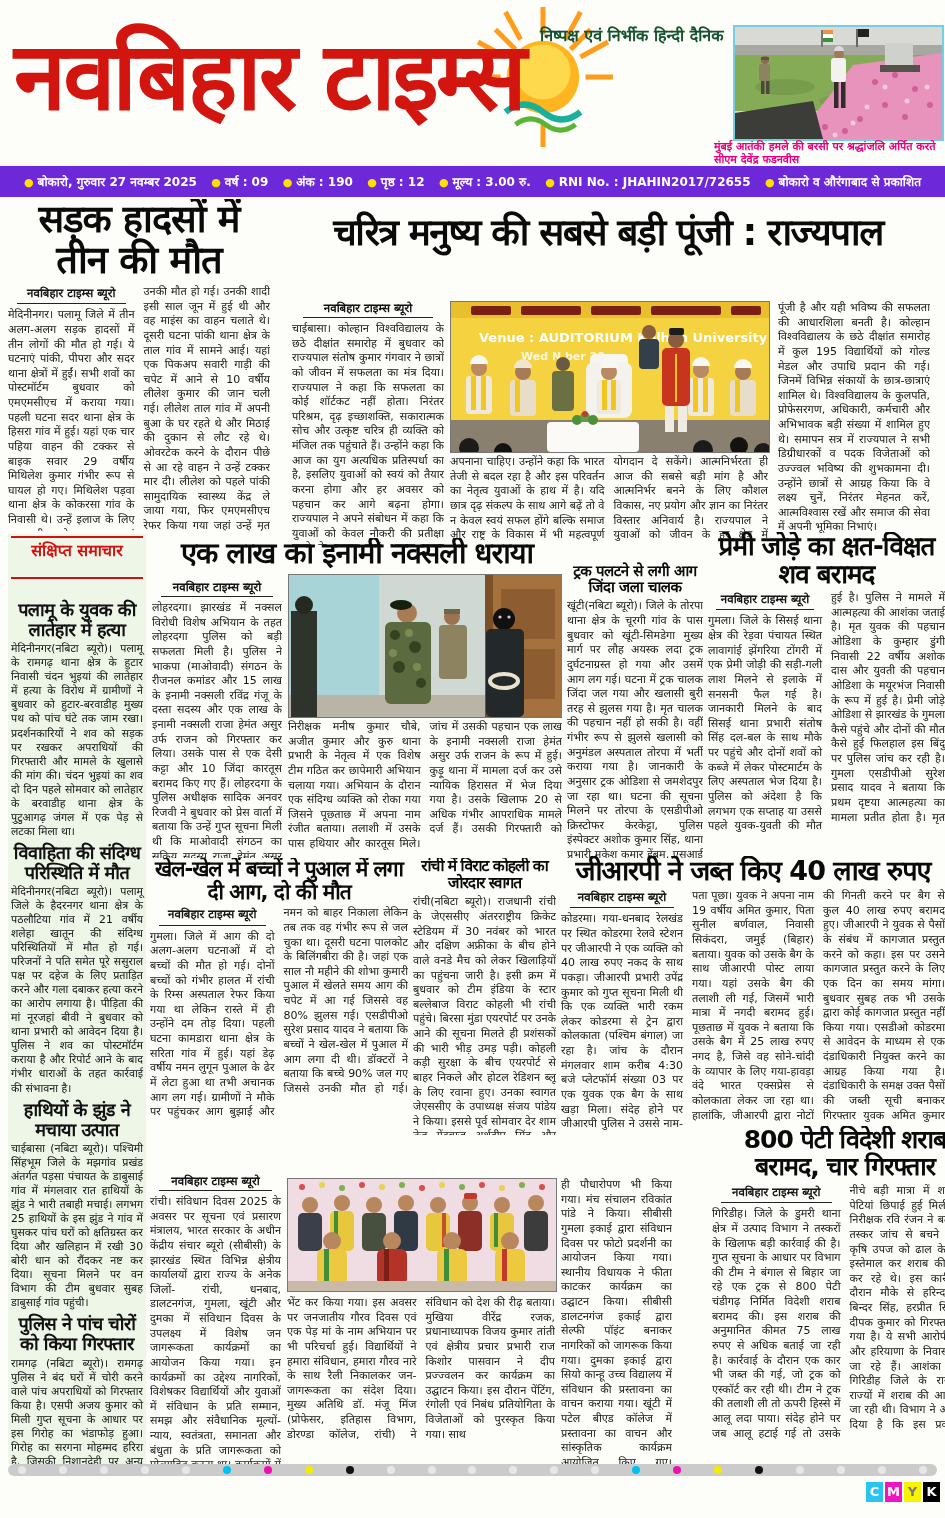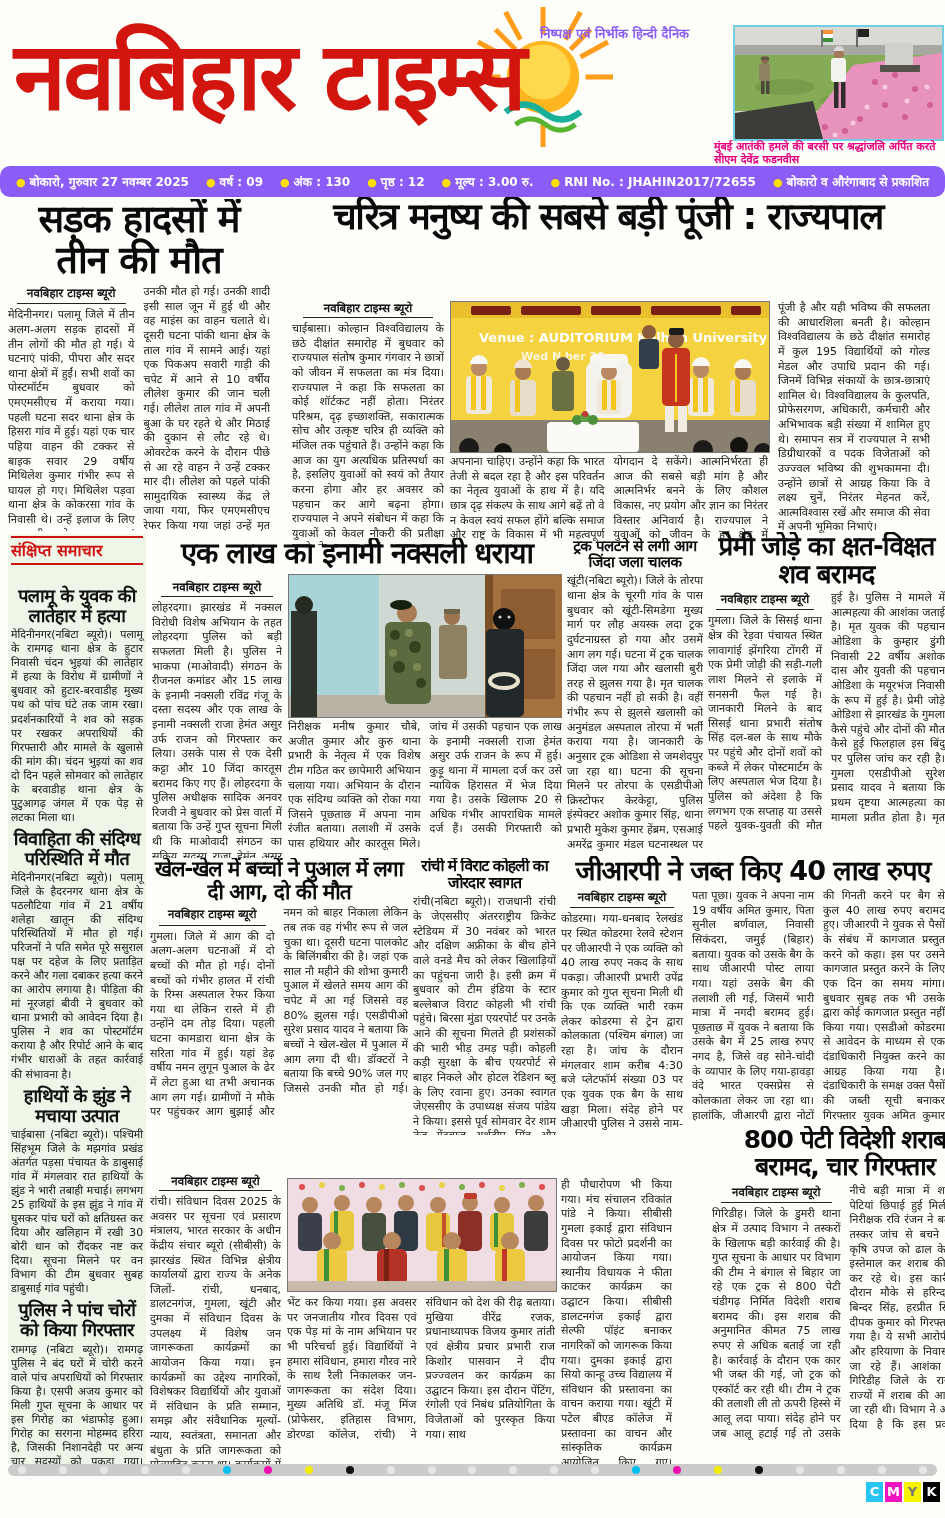--- a/index.html
+++ b/index.html
@@ -2,46 +2,46 @@
 <html><head>
 <meta charset="utf-8">
 <style>
   html,body{margin:0;padding:0;background:#888;}
   .page{position:relative;width:945px;height:1518px;background:#fdfdfa;overflow:hidden;
         font-family:"DejaVu Sans",sans-serif;color:#111;}
   .abs{position:absolute;}
   
   .mast-title{position:absolute;left:14px;top:18px;width:730px;font-size:94px;font-weight:bold;
       color:#d2150e;letter-spacing:-3px;line-height:1.25;white-space:nowrap;z-index:2;}
-  .tagline{position:absolute;left:540px;top:24px;font-size:13px;font-weight:bold;color:#8b5cf6;z-index:3;}
+  .tagline{position:absolute;left:540px;top:24px;font-size:16px;font-weight:bold;color:#14532d;z-index:3;}
   .sun{position:absolute;left:468px;top:2px;width:150px;height:150px;z-index:1;}
   .head-photo{position:absolute;left:733px;top:25px;width:207px;height:112px;border:2px solid #74cfe4;
       overflow:hidden;background:#d9d9d6;}
   .head-caption{position:absolute;left:714px;top:141px;width:230px;font-size:11px;font-weight:bold;
       color:#e6007e;line-height:1.15;}
   
-  .infobar{position:absolute;left:0;top:166px;width:945px;height:31px;background:#8b5cf6;
-      display:flex;align-items:center;justify-content:space-between;padding:0 16px;box-sizing:border-box;border-radius:10px;}
+  .infobar{position:absolute;left:0;top:166px;width:945px;height:31px;background:#6d28d9;
+      display:flex;align-items:center;justify-content:space-between;padding:0 24px;box-sizing:border-box;}
   .infobar .item{color:#fff;font-weight:bold;font-size:12px;white-space:nowrap;}
   .infobar .dot{color:#ffe000;font-size:11px;margin-right:4px;}
   
   .art{position:absolute;overflow:hidden;}
   .hl{font-weight:bold;color:#0a0a0a;text-align:center;line-height:1.08;letter-spacing:-1px;}
   .byline{font-weight:bold;text-align:center;font-size:11.5px;border-bottom:1.5px solid #222;
       width:86%;margin:1px auto 4px;padding-bottom:2px;white-space:nowrap;overflow:hidden;}
   .body{font-size:11px;line-height:1.33;text-align:justify;color:#151515;overflow:hidden;}
   .cols2{column-count:2;column-gap:9px;}
   .cols3{column-count:3;column-gap:9px;}
   .kicker{color:#cf0a0a;font-weight:bold;font-size:16px;text-align:center;white-space:nowrap;}
   .photo{border:1px solid #777;overflow:hidden;background:#ccc;}
   
   .briefs{position:absolute;left:8px;top:534px;width:138px;height:930px;background:#eef6e7;
       padding:2px 3px;box-sizing:border-box;overflow:hidden;}
-  .briefs-h{color:#cf1212;font-weight:bold;font-size:16px;
-      border-top:2px solid #c11;border-bottom:2.5px solid #c11;padding:1px 0 2px;margin-bottom:21px;}
+  .briefs-h{color:#cf1212;font-weight:bold;font-size:16px;text-align:center;
+      border-top:2px solid #c11;border-bottom:2.5px solid #c11;padding:1px 0 16px;margin-bottom:21px;}
   .brief-hl{font-weight:bold;font-size:18px;line-height:1.12;text-align:center;letter-spacing:-0.5px;margin:4px 0 2px;}
   .brief-body{font-size:10.8px;line-height:1.3;text-align:justify;}
   
   .regbar{position:absolute;left:8px;top:1464px;width:929px;height:12px;background:#cbcbcb;border-radius:6px;
       display:flex;align-items:center;justify-content:space-between;padding:0 10px;box-sizing:border-box;}
   .regdot{width:8px;height:8px;border-radius:50%;background:#e7e7e7;}
   .regdot.c{background:#00c0ef}.regdot.m{background:#ec0fb0}.regdot.y{background:#f2ec00}.regdot.k{background:#111}
   .cmyk{position:absolute;left:866px;top:1482px;display:flex;gap:2px;}
   .cmyk span{display:inline-block;width:17px;height:20px;text-align:center;font-weight:bold;
       font-size:13px;line-height:20px;color:#fff;}
@@ -123,37 +123,37 @@
         <rect x="99" y="55" width="4.5" height="26" fill="#2e2d2b"></rect>
           <rect x="106" y="55" width="4.5" height="26" fill="#2e2d2b"></rect>
       </svg>
     </div>
     <div class="head-caption">मुंबई आतंकी हमले की बरसी पर श्रद्धांजलि अर्पित करते सीएम देवेंद्र फडनवीस</div>
   </div>
 
   <div class="infobar">
     <span class="item"><span class="dot">●</span><span>बोकारो, गुरुवार 27 नवम्बर 2025</span></span>
     <span class="item"><span class="dot">●</span><span>वर्ष : 09</span></span>
-    <span class="item"><span class="dot">●</span><span>अंक : 130</span></span>
+    <span class="item"><span class="dot">●</span><span>अंक : 190</span></span>
     <span class="item"><span class="dot">●</span><span>पृष्ठ : 12</span></span>
     <span class="item"><span class="dot">●</span><span>मूल्य : 3.00 रु.</span></span>
     <span class="item"><span class="dot">●</span><span>RNI No. : JHAHIN2017/72655</span></span>
     <span class="item"><span class="dot">●</span><span>बोकारो व औरंगाबाद से प्रकाशित</span></span>
   </div>
 
   <div class="art" style="left:8px;top:199px;width:262px;height:332px;">
     <div class="hl" style="font-size:38px;">सड़क हादसों में तीन की मौत</div>
     <div class="body cols2" style="height:262px;margin-top:4px;">
       <div class="byline">नवबिहार टाइम्स ब्यूरो</div>
       <span>मेदिनीनगर। पलामू जिले में तीन अलग-अलग सड़क हादसों में तीन लोगों की मौत हो गई। ये घटनाएं पांकी, पीपरा और सदर थाना क्षेत्रों में हुईं। सभी शवों का पोस्टमॉर्टम बुधवार को एमएमसीएच में कराया गया। पहली घटना सदर थाना क्षेत्र के हिसरा गांव में हुई। यहां एक चार पहिया वाहन की टक्कर से बाइक सवार 29 वर्षीय मिथिलेश कुमार गंभीर रूप से घायल हो गए। मिथिलेश पड़वा थाना क्षेत्र के कोकरसा गांव के निवासी थे। उन्हें इलाज के लिए एमएमसीएच ले जाया गया जहां उनकी मौत हो गई। उनकी शादी इसी साल जून में हुई थी और वह माइंस का वाहन चलाते थे। दूसरी घटना पांकी थाना क्षेत्र के ताल गांव में सामने आई। यहां एक पिकअप सवारी गाड़ी की चपेट में आने से 10 वर्षीय लीलेश कुमार की जान चली गई। लीलेश ताल गांव में अपनी बुआ के घर रहते थे और मिठाई की दुकान से लौट रहे थे। ओवरटेक करने के दौरान पीछे से आ रहे वाहन ने उन्हें टक्कर मार दी। लीलेश को पहले पांकी सामुदायिक स्वास्थ्य केंद्र ले जाया गया, फिर एमएमसीएच रेफर किया गया जहां उन्हें मृत घोषित कर दिया गया। वहीं, तीसरी दुर्घटना पीपरा थाना क्षेत्र के दुबटिया मोड़ पर हुई। यहां एक वाहन की टक्कर से 52 वर्षीय मजदूर उदेश राम की मौत हो गई। उदेश गहीरा पीपरा के निवासी थे और हरिहरगंज बाजार से लौट रहे थे। गंभीर हालत में उन्हें हरिहरगंज सामुदायिक स्वास्थ्य केंद्र ले जाया गया जहां से औरंगाबाद रेफर कर दिया गया। कुछ देर बाद उनकी मौत हो गई।</span>
     </div>
   </div>
 
   <div class="art" style="left:278px;top:197px;width:660px;height:348px;">
-    <div class="hl" style="font-size:37px;letter-spacing:-1.5px;white-space:nowrap;margin-top:0;">चरित्र मनुष्य की सबसे बड़ी पूंजी : राज्यपाल</div>
+    <div class="hl" style="font-size:37px;letter-spacing:-1.5px;white-space:nowrap;margin-top:16px;">चरित्र मनुष्य की सबसे बड़ी पूंजी : राज्यपाल</div>
     <div class="abs" style="left:14px;top:102px;width:152px;height:246px;">
       <div class="byline">नवबिहार टाइम्स ब्यूरो</div>
       <div class="body" style="height:226px;">चाईबासा। कोल्हान विश्वविद्यालय के छठे दीक्षांत समारोह में बुधवार को राज्यपाल संतोष कुमार गंगवार ने छात्रों को जीवन में सफलता का मंत्र दिया। राज्यपाल ने कहा कि सफलता का कोई शॉर्टकट नहीं होता। निरंतर परिश्रम, दृढ़ इच्छाशक्ति, सकारात्मक सोच और उत्कृष्ट चरित्र ही व्यक्ति को मंजिल तक पहुंचाते हैं। उन्होंने कहा कि आज का युग अत्यधिक प्रतिस्पर्धा का है, इसलिए युवाओं को स्वयं को तैयार करना होगा और हर अवसर को पहचान कर आगे बढ़ना होगा। राज्यपाल ने अपने संबोधन में कहा कि युवाओं को केवल नौकरी की प्रतीक्षा करने के बजाय स्वयं अवसर सृजन करने की क्षमता विकसित करनी चाहिए। आज देश में स्टार्टअप, नवाचार और तकनीकी विकास की अपार संभावनाएं हैं, जिन्हें युवाओं को</div>
     </div>
     <div class="photo abs" style="left:172px;top:104px;width:318px;height:150px;">
       <svg viewBox="0 0 318 150" width="318" height="150">
         <rect x="0" y="0" width="318" height="150" fill="#f5d23f"></rect>
         <rect x="0" y="0" width="318" height="16" fill="#e9bf2e"></rect>
         <g fill="#7a1f14">
             <rect x="20" y="4" width="40" height="9" rx="2"></rect>
@@ -282,21 +282,21 @@
         <circle cx="211" cy="42" r="1.6" fill="#cfcfcf"></circle>
           <circle cx="220" cy="42" r="1.6" fill="#cfcfcf"></circle>
         <rect x="197" y="54" width="38" height="88" rx="5" fill="#23282b"></rect>
         <ellipse cx="215" cy="106" rx="14" ry="7" fill="none" stroke="#e8e2ce" stroke-width="4"></ellipse>
       </svg>
     </div>
     <div class="body cols2 abs" style="left:136px;top:182px;width:274px;height:138px;">निरीक्षक मनीष कुमार चौबे, अजीत कुमार और कुरु थाना प्रभारी के नेतृत्व में एक विशेष टीम गठित कर छापेमारी अभियान चलाया गया। अभियान के दौरान एक संदिग्ध व्यक्ति को रोका गया जिसने पूछताछ में अपना नाम रंजीत बताया। तलाशी में उसके पास हथियार और कारतूस मिले। जांच में उसकी पहचान एक लाख के इनामी नक्सली राजा हेमंत असुर उर्फ राजन के रूप में हुई। कुड़ू थाना में मामला दर्ज कर उसे न्यायिक हिरासत में भेज दिया गया है। उसके खिलाफ 20 से अधिक गंभीर आपराधिक मामले दर्ज हैं। उसकी गिरफ्तारी को नक्सल विरोधी अभियान में बड़ी उपलब्धि माना जा रहा है।</div>
   </div>
 
   <div class="art" style="left:567px;top:538px;width:136px;height:320px;">
-    <div class="hl" style="font-size:15px;letter-spacing:-0.5px;">ट्रक पलटने से लगी आग जिंदा जला चालक</div>
+    <div class="hl" style="font-size:15px;letter-spacing:-0.5px;margin-top:25px;">ट्रक पलटने से लगी आग जिंदा जला चालक</div>
     <div class="body" style="height:278px;margin-top:4px;">खूंटी(नबिटा ब्यूरो)। जिले के तोरपा थाना क्षेत्र के चूरगी गांव के पास बुधवार को खूंटी-सिमडेगा मुख्य मार्ग पर लौह अयस्क लदा ट्रक दुर्घटनाग्रस्त हो गया और उसमें आग लग गई। घटना में ट्रक चालक जिंदा जल गया और खलासी बुरी तरह से झुलस गया है। मृत चालक की पहचान नहीं हो सकी है। वहीं गंभीर रूप से झुलसे खलासी को अनुमंडल अस्पताल तोरपा में भर्ती कराया गया है। जानकारी के अनुसार ट्रक ओडिशा से जमशेदपुर जा रहा था। घटना की सूचना मिलने पर तोरपा के एसडीपीओ क्रिस्टोफर केरकेट्टा, पुलिस इंस्पेक्टर अशोक कुमार सिंह, थाना प्रभारी मुकेश कुमार हेंब्रम, एसआई अमरेंद्र कुमार मंडल घटनास्थल पर पहुंचे और फायर ब्रिगेड को सूचना दी। सूचना देने के एक घंटे बाद भी फायर ब्रिगेड की टीम घटनास्थल पर नहीं पहुंची थी। जिस कारण ट्रक पूरी तरह जलकर राख हो गया।</div>
   </div>
 
   <div class="art" style="left:708px;top:532px;width:237px;height:326px;">
     <div class="hl" style="font-size:26px;">प्रेमी जोड़े का क्षत-विक्षत शव बरामद</div>
     <div class="body cols2" style="height:252px;margin-top:3px;">
       <div class="byline">नवबिहार टाइम्स ब्यूरो</div>
       <span>गुमला। जिले के सिसई थाना क्षेत्र की रेड़वा पंचायत स्थित लावागांई झेंगरिया टोंगरी में एक प्रेमी जोड़ी की सड़ी-गली लाश मिलने से इलाके में सनसनी फैल गई है। जानकारी मिलने के बाद सिसई थाना प्रभारी संतोष सिंह दल-बल के साथ मौके पर पहुंचे और दोनों शवों को कब्जे में लेकर पोस्टमार्टम के लिए अस्पताल भेज दिया है। पुलिस को अंदेशा है कि लगभग एक सप्ताह या उससे पहले युवक-युवती की मौत हुई है। पुलिस ने मामले में आत्महत्या की आशंका जताई है। मृत युवक की पहचान ओडिशा के कुम्हार डुंगी निवासी 22 वर्षीय अशोक दास और युवती की पहचान ओडिशा के मयूरभंज निवासी के रूप में हुई है। प्रेमी जोड़े ओडिशा से झारखंड के गुमला कैसे पहुंचे और दोनों की मौत कैसे हुई फिलहाल इस बिंदु पर पुलिस जांच कर रही है। गुमला एसडीपीओ सुरेश प्रसाद यादव ने बताया कि प्रथम दृष्टया आत्महत्या का मामला प्रतीत होता है। मृत युवक पर नाबालिग लड़की को भगाने का मामला दर्ज है।</span>
     </div>
   </div>

